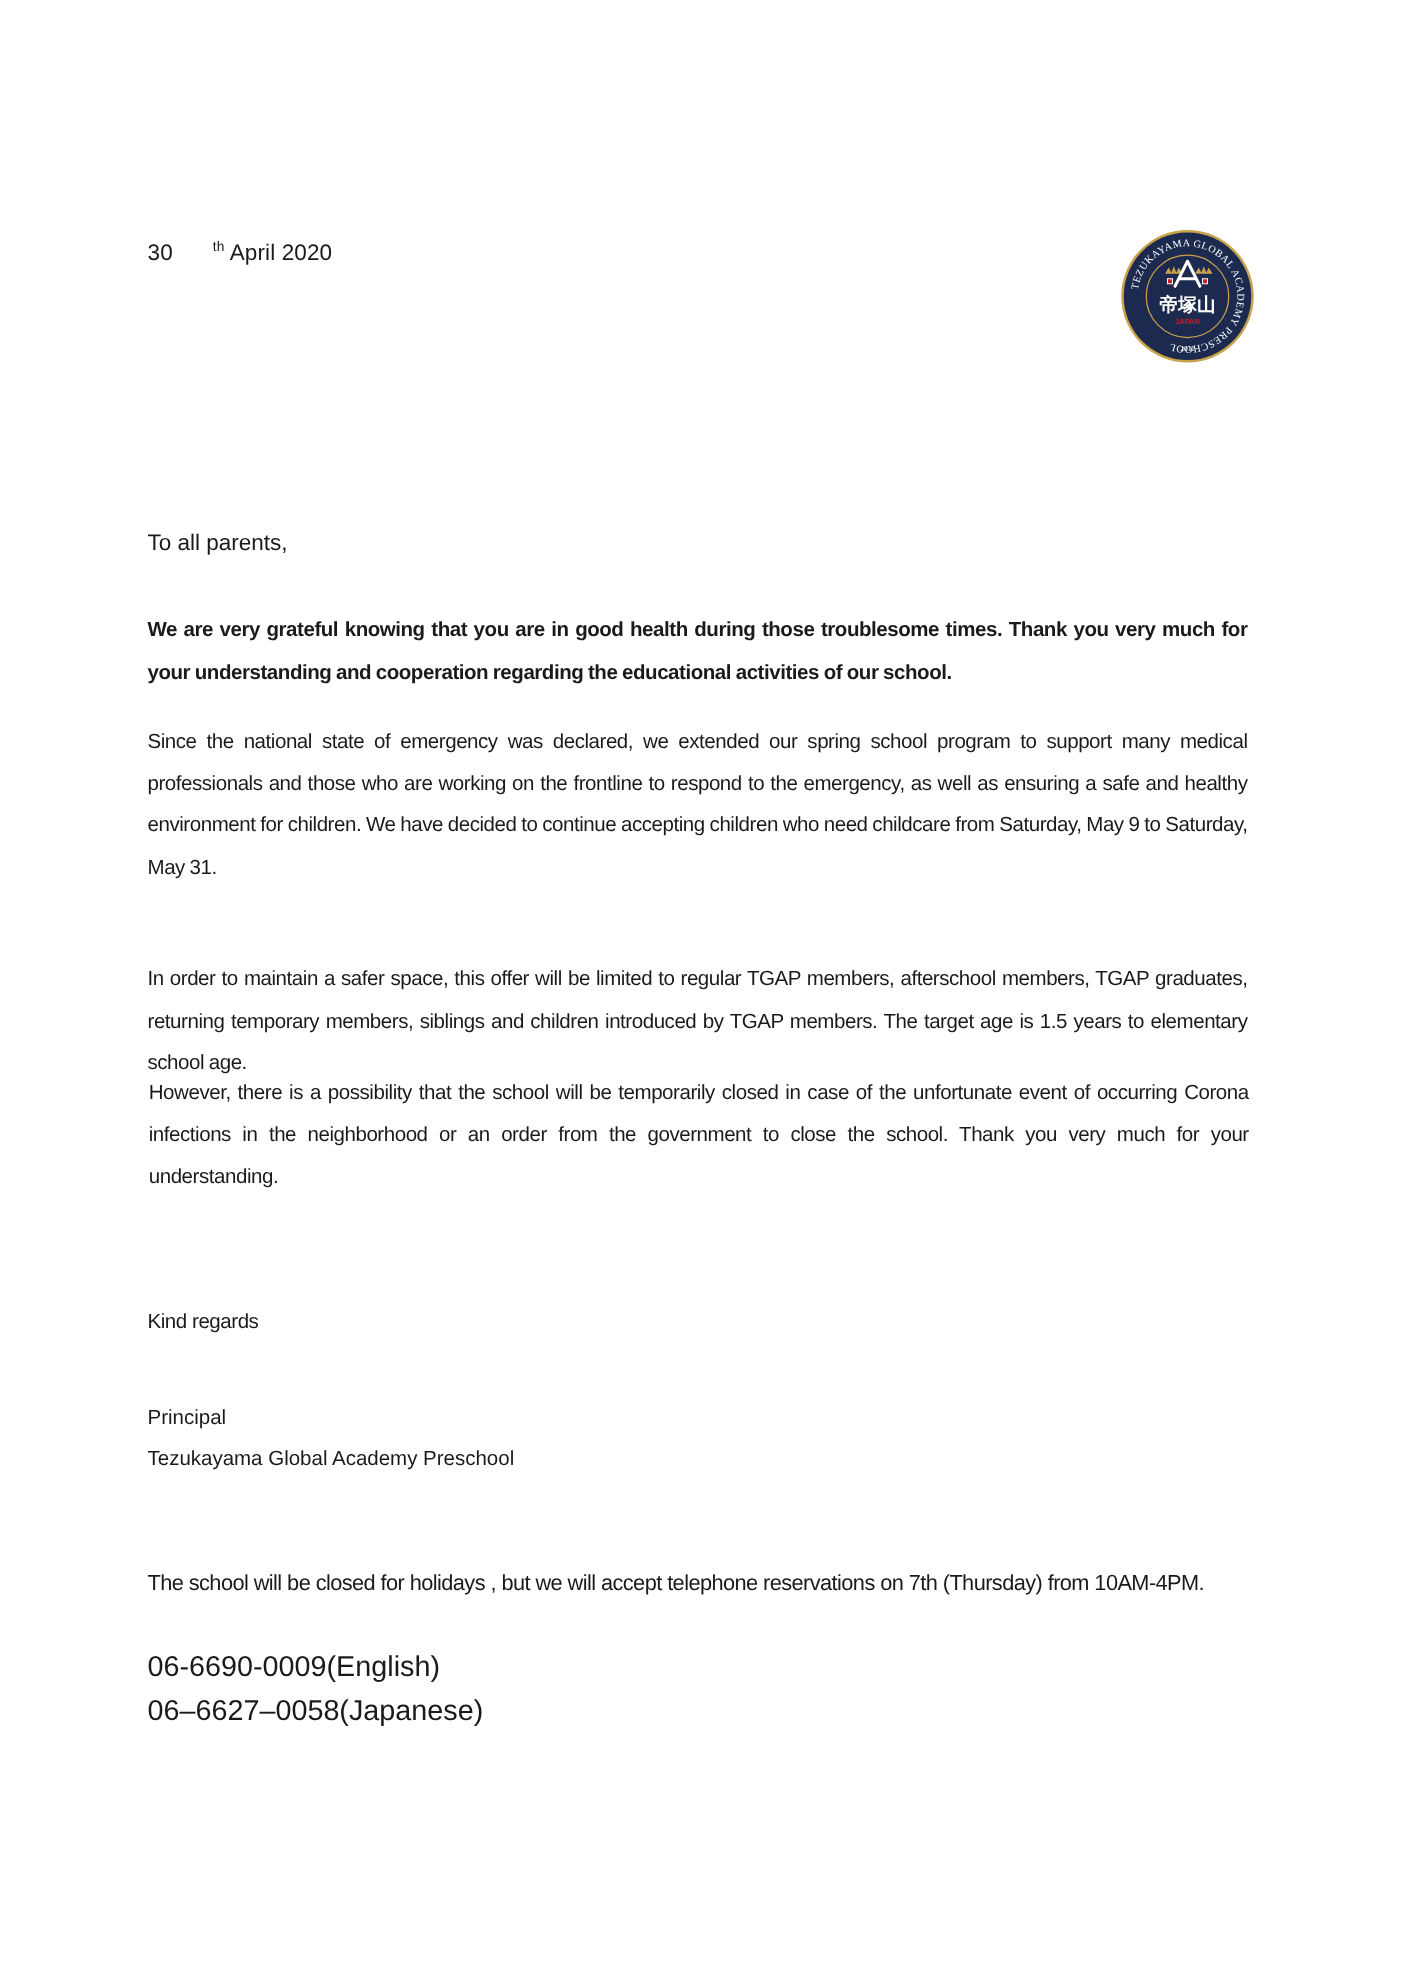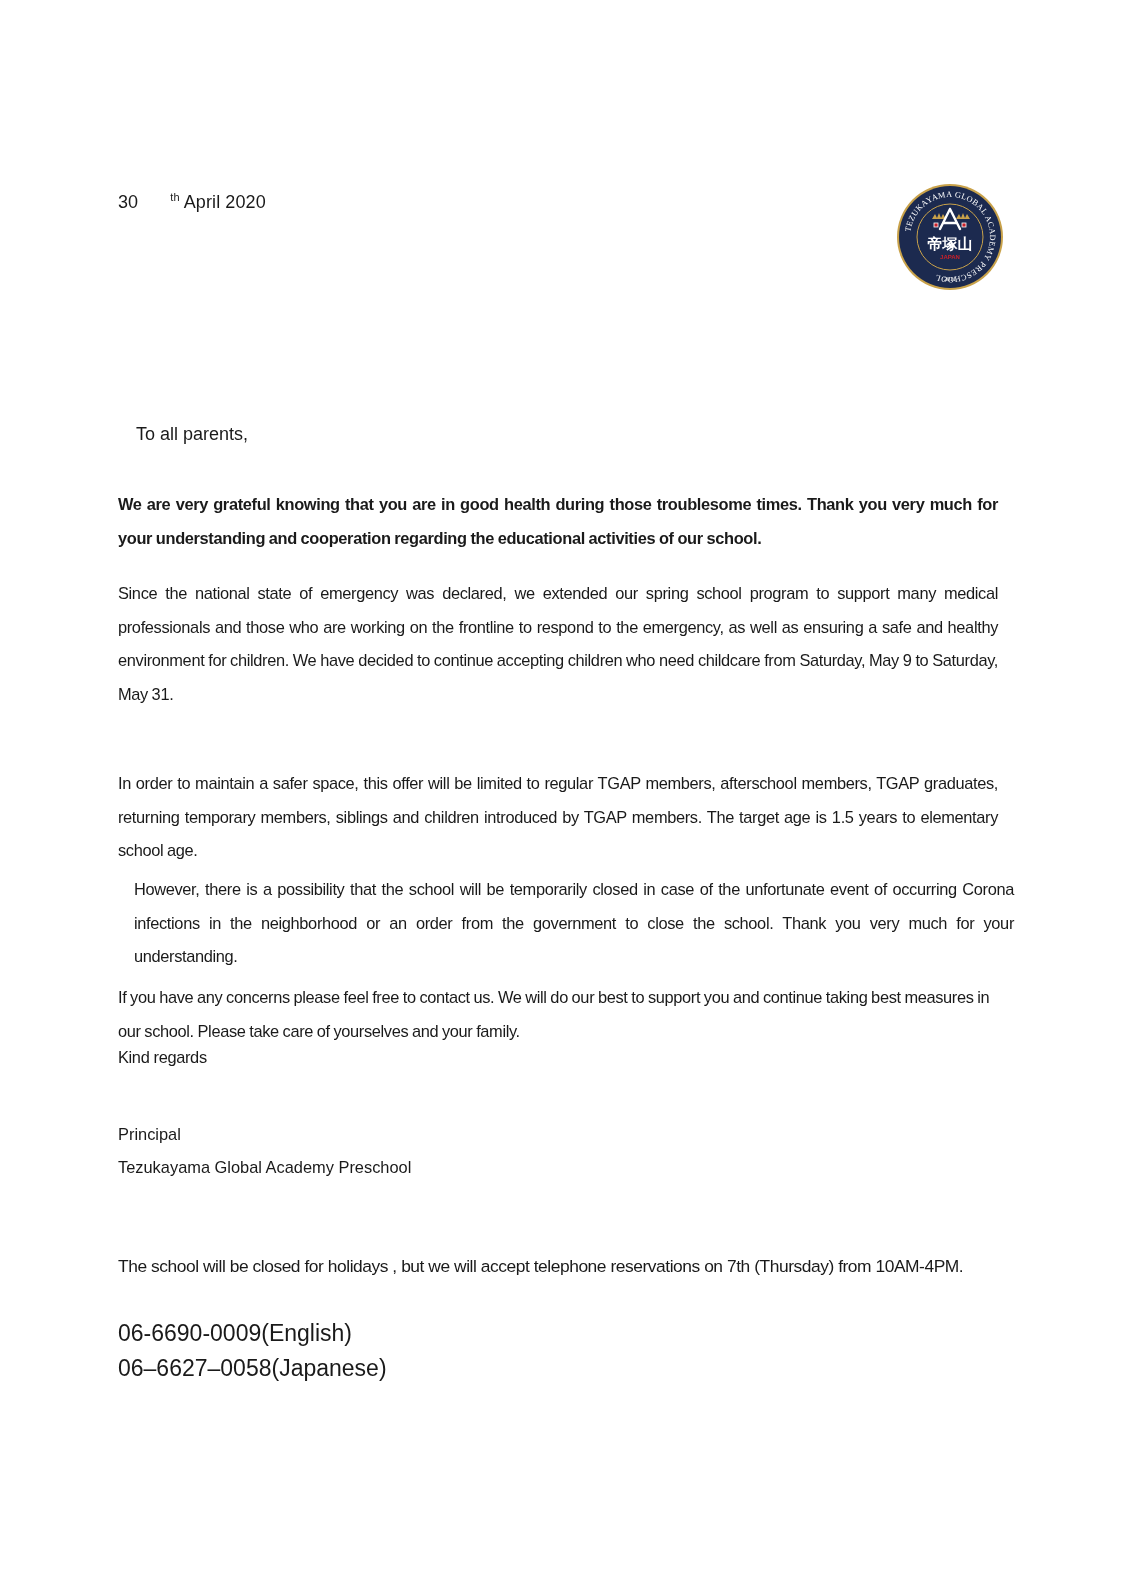--- a/index.html
+++ b/index.html
@@ -42,21 +42,21 @@
       height: 108px;
     }
     .subject {
       position: absolute;
       left: 118px;
       top: 358px;
       font-size: 20px;
     }
     .salutation {
       position: absolute;
-      left: 136px;
+      left: 118px;
       top: 424px;
       font-size: 18px;
     }
     .para {
       position: absolute;
       left: 118px;
       width: 880px;
       font-size: 16.4px;
       line-height: 33.7px;
       text-align: justify;
@@ -136,22 +136,21 @@
       <text x="54" y="76" font-size="6" fill="#c8202a" text-anchor="middle" font-family="'Liberation Sans', sans-serif" font-weight="bold">JAPAN</text>
     </svg>
   </div>
 
 
   <div class="salutation">To all parents,</div>
 
   <p class="para p1" style="margin:0">We are very grateful knowing that you are in good health during those troublesome times. Thank you very much for your understanding and cooperation regarding the educational activities of our school.</p>
   <p class="para p2" style="margin:0">Since the national state of emergency was declared, we extended our spring school program to support many medical professionals and those who are working on the frontline to respond to the emergency, as well as ensuring a safe and healthy environment for children. We have decided to continue accepting children who need childcare from Saturday, May 9 to Saturday, May 31.</p>
   <p class="para p3" style="margin:0">In order to maintain a safer space, this offer will be limited to regular TGAP members, afterschool members, TGAP graduates, returning temporary members, siblings and children introduced by TGAP members. The target age is 1.5 years to elementary school age.</p>
-  <p class="para p4" style="margin:16px">However, there is a possibility that the school will be temporarily closed in case of the unfortunate event of occurring Corona infections in the neighborhood or an order from the government to close the school. Thank you very much for your understanding.</p>
-  <p class="para p5" style="margin:0">If you have any concerns please feel free to contact us. We will do our best to support you and continue taking best measures in our school. Please take care of yourselves and your family.</p>
+  <p class="para p4" style="margin:1px">However, there is a possibility that the school will be temporarily closed in case of the unfortunate event of occurring Corona infections in the neighborhood or an order from the government to close the school. Thank you very much for your understanding.</p>
 
   <div class="closing">Kind regards</div>
 
   <div class="sig-title">Principal</div>
   <div class="sig-org">Tezukayama Global Academy Preschool</div>
 
   <div class="notice">The school will be closed for holidays , but we will accept telephone reservations on 7th (Thursday) from 10AM-4PM.</div>
 
   <div class="phone phone-en">06-6690-0009(English)</div>
   <div class="phone phone-jp">06–6627–0058(Japanese)</div>

